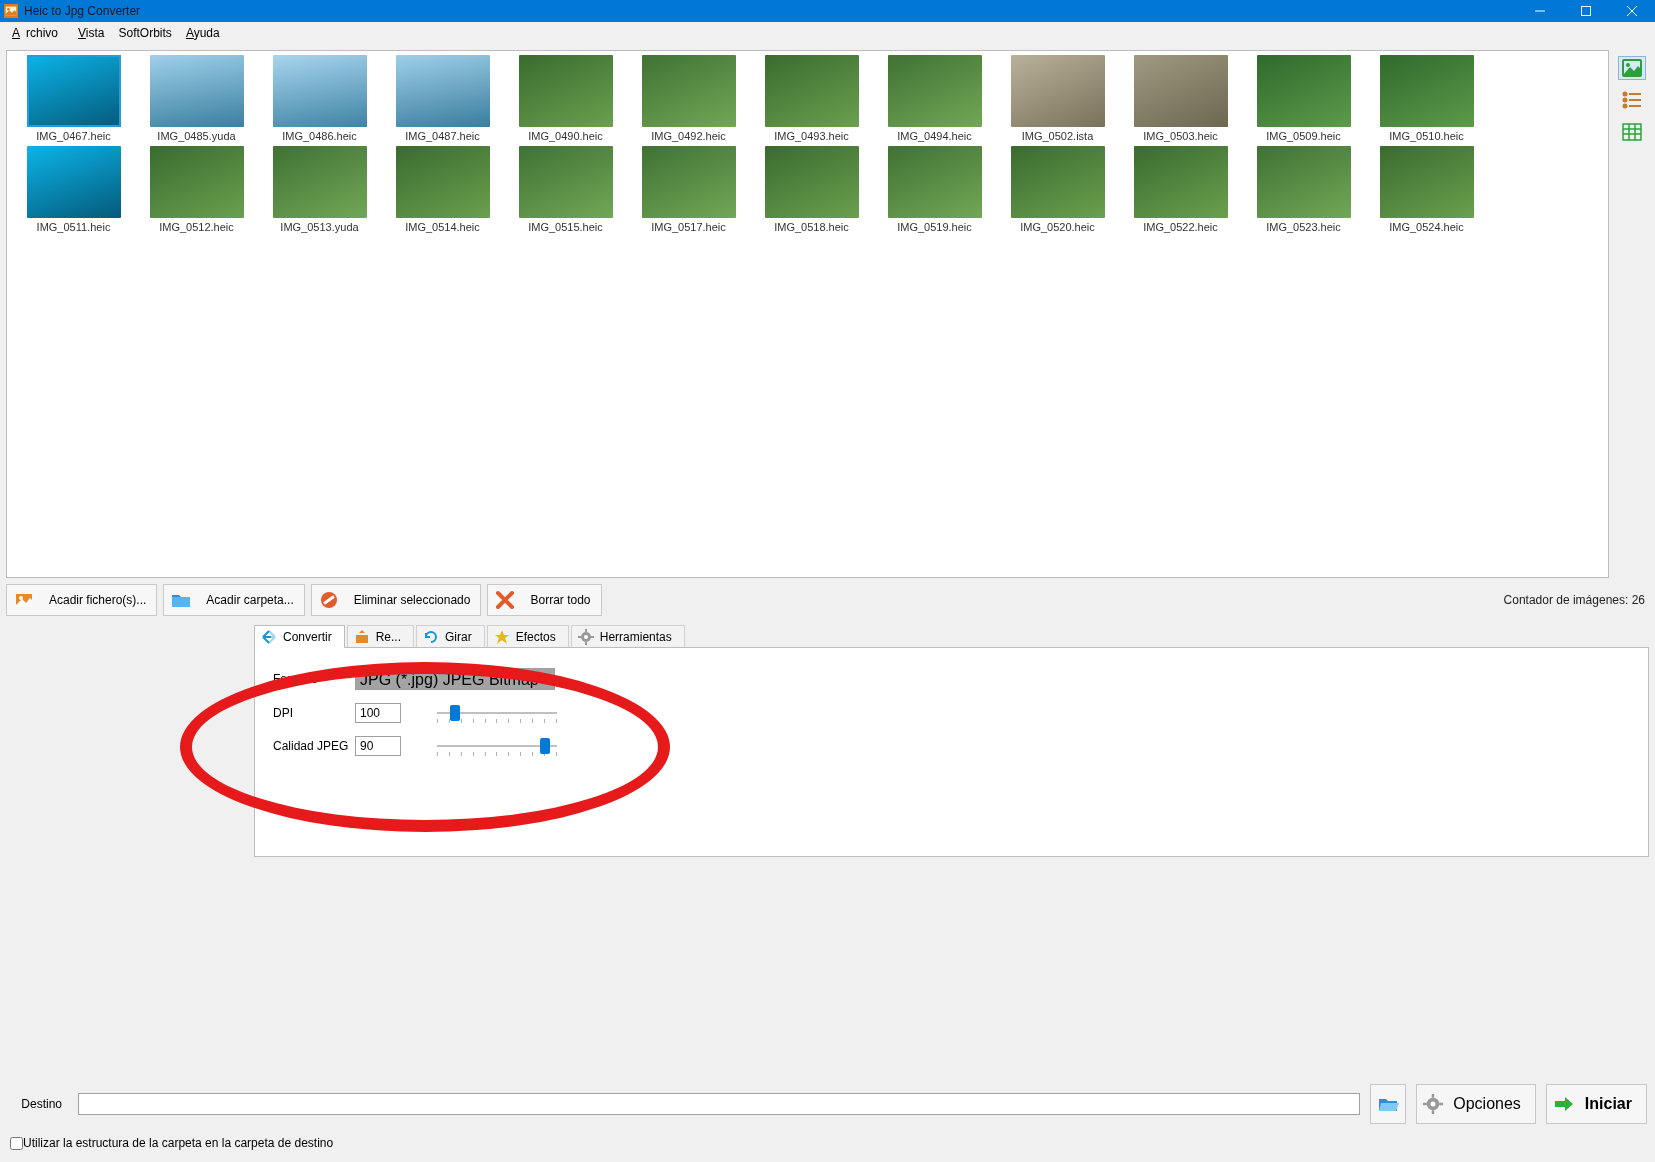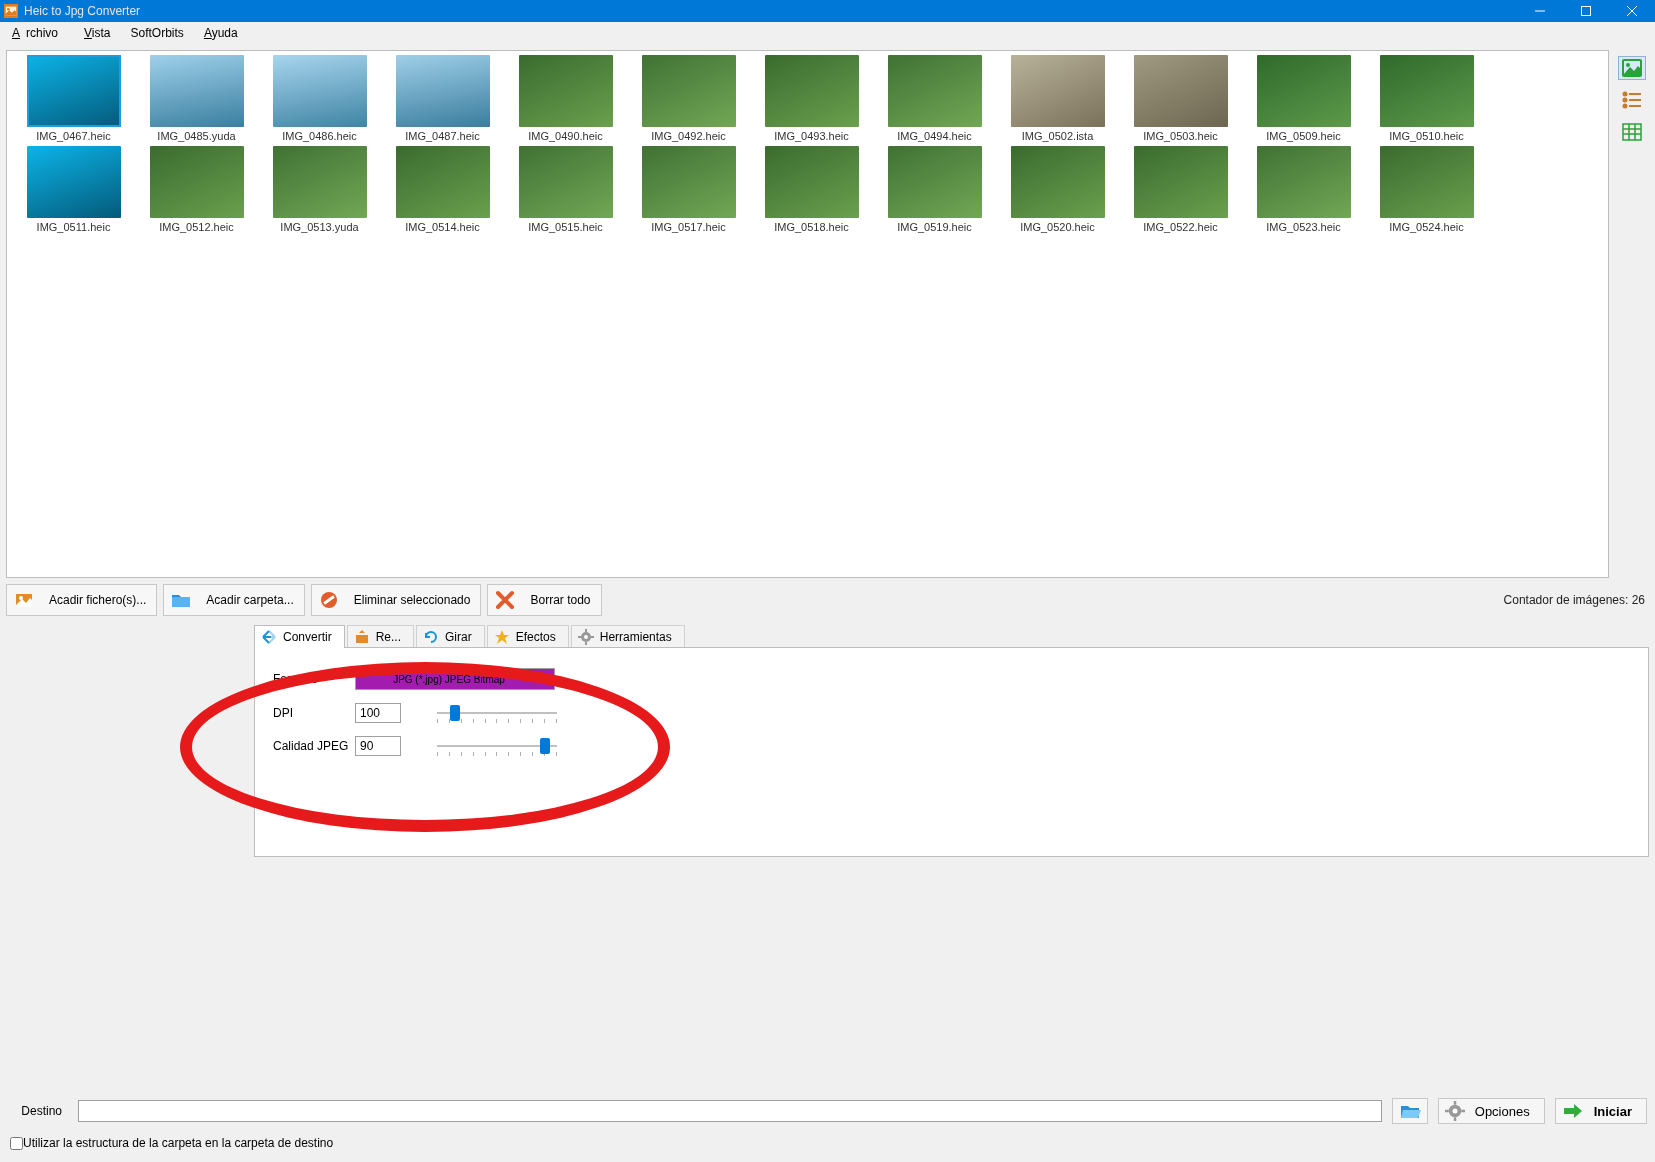--- a/index.html
+++ b/index.html
@@ -1,27 +1,27 @@
 <!DOCTYPE html>
 <html><head>
 <meta charset="utf-8">
 <style>
 * { box-sizing: border-box; margin: 0; padding: 0; font-family: "Segoe UI", Tahoma, sans-serif; }
 html, body { width: 1655px; height: 1162px; overflow: hidden; background: #fff; }
 
 
-.titlebar { height: 22px; background: #0078d7; color: #e5e5e5; display: flex; align-items: center; justify-content: space-between; font-size: 12px; }
+.titlebar { height: 22px; background: #0078d7; color: #0f172a; display: flex; align-items: center; justify-content: space-between; font-size: 12px; }
 .titlebar .left { display: flex; align-items: center; gap: 6px; padding-left: 4px; }
 .titlebar .left svg { width: 14px; height: 14px; }
 .titlebar .wc { display: flex; }
 .titlebar .wc div { width: 46px; height: 22px; display: flex; align-items: center; justify-content: center; }
 .titlebar .wc svg { stroke: #fff; fill: none; stroke-width: 1; }
 
 
-.menubar { height: 22px; background: #f0f0f0; display: flex; align-items: center; padding: 0 6px; font-size: 12px; gap: 8px; border-bottom: 0; }
+.menubar { height: 22px; background: #f0f0f0; display: flex; align-items: center; padding: 0 6px; font-size: 12px; gap: 2px; border-bottom: 0; }
 .menubar span { padding: 2px 6px; cursor: default; }
 .menubar span u { text-decoration: underline; }
 
 
 .content { position: absolute; top: 44px; left: 0; right: 0; bottom: 0; background: #f0f0f0; padding: 6px; }
 .thumbpanel-wrap { display: flex; gap: 6px; }
 .thumbpanel { flex: 1; background: #fff; border: 1px solid #bdbdbd; height: 528px; overflow: auto; padding: 4px 8px; }
 .thumbgrid { display: flex; flex-wrap: wrap; gap: 4px 6px; }
 .thumb { width: 117px; display: flex; flex-direction: column; align-items: center; }
 .thumb .img { width: 94px; height: 72px; background: linear-gradient(160deg,#4a6,#275); border-radius: 1px; }
@@ -43,36 +43,36 @@
 .tabarea { margin-top: 6px; display: flex; }
 .tabspacer { width: 248px; }
 .tabbody { flex: 1; }
 .tabstrip { display: flex; height: 26px; align-items: flex-end; }
 .tab { display: flex; align-items: center; gap: 6px; padding: 3px 12px 3px 6px; font-size: 12px; border: 1px solid #d0d0d0; border-bottom: none; background: #f3f3f3; margin-right: 2px; cursor: default; }
 .tab.active { background: #fff; border-color: #bdbdbd; position: relative; z-index: 2; }
 .tab svg { width: 16px; height: 16px; }
 .tabpage { background: #fff; border: 1px solid #bdbdbd; height: 210px; margin-top: -1px; padding: 20px 18px; position: relative; }
 .formrow { display: flex; align-items: center; margin-bottom: 13px; font-size: 12px; }
 .formrow .lbl { width: 82px; }
-.formrow select { width: 200px; height: 22px; font-size: 10px; border: 1px solid #a0a0a0; background: #a21caf; text-align: center; }
+.formrow select { width: 200px; height: 22px; font-size: 16px; border: 1px solid #a0a0a0; background: #a3a3a3; }
 .formrow input[type=text] { width: 46px; height: 20px; font-size: 12px; border: 1px solid #a0a0a0; padding: 0 4px; }
 .slider { position: relative; width: 120px; height: 20px; margin-left: 36px; }
 .slider .track { position: absolute; top: 9px; left: 0; right: 0; height: 2px; background: #c0c0c0; }
 .slider .ticks { position: absolute; bottom: 0; left: 0; right: 0; display: flex; justify-content: space-between; }
 .slider .ticks i { width: 1px; height: 4px; background: #b0b0b0; }
 .slider .thumb2 { position: absolute; top: 2px; width: 10px; height: 16px; background: #007ad9; border-radius: 2px; transform: translateX(-50%); }
 
 
 .ellipse { position: absolute; border: 12px solid #e61a1a; border-radius: 50%; width: 490px; height: 170px; left: 180px; top: 618px; pointer-events: none; z-index: 50; }
 
 
 .bottombar { position: absolute; left: 8px; right: 8px; bottom: 38px; display: flex; align-items: center; gap: 10px; font-size: 12px; }
 .bottombar .dlabel { width: 60px; text-align: right; padding-right: 6px; }
 .bottombar input.dest { flex: 1; height: 22px; border: 1px solid #a0a0a0; padding: 0 4px; font-size: 12px; }
-.bbtn { height: 26px; border: 1px solid #c8c8c8; background: #f6f6f6; display: flex; align-items: center; gap: 10px; padding: 0 14px 0 6px; font-size: 13px; cursor: default; }
+.bbtn { height: 40px; border: 1px solid #c8c8c8; background: #f6f6f6; display: flex; align-items: center; gap: 10px; padding: 0 14px 0 6px; font-size: 16px; cursor: default; }
 .bbtn.iconly { padding: 0 6px; }
 .bbtn b { font-weight: 600; }
 
 .checkrow { position: absolute; left: 10px; bottom: 12px; display: flex; align-items: center; font-size: 12px; }
 .checkrow input { width: 13px; height: 13px; }
 
 
 .tc0{background:linear-gradient(160deg,#0cb4e8,#045a7a)!important}
 .tc1{background:linear-gradient(170deg,#9fd0ea,#3a7fa0)!important}
 .tc2{background:linear-gradient(170deg,#a8d5ee,#3f84a4)!important}

